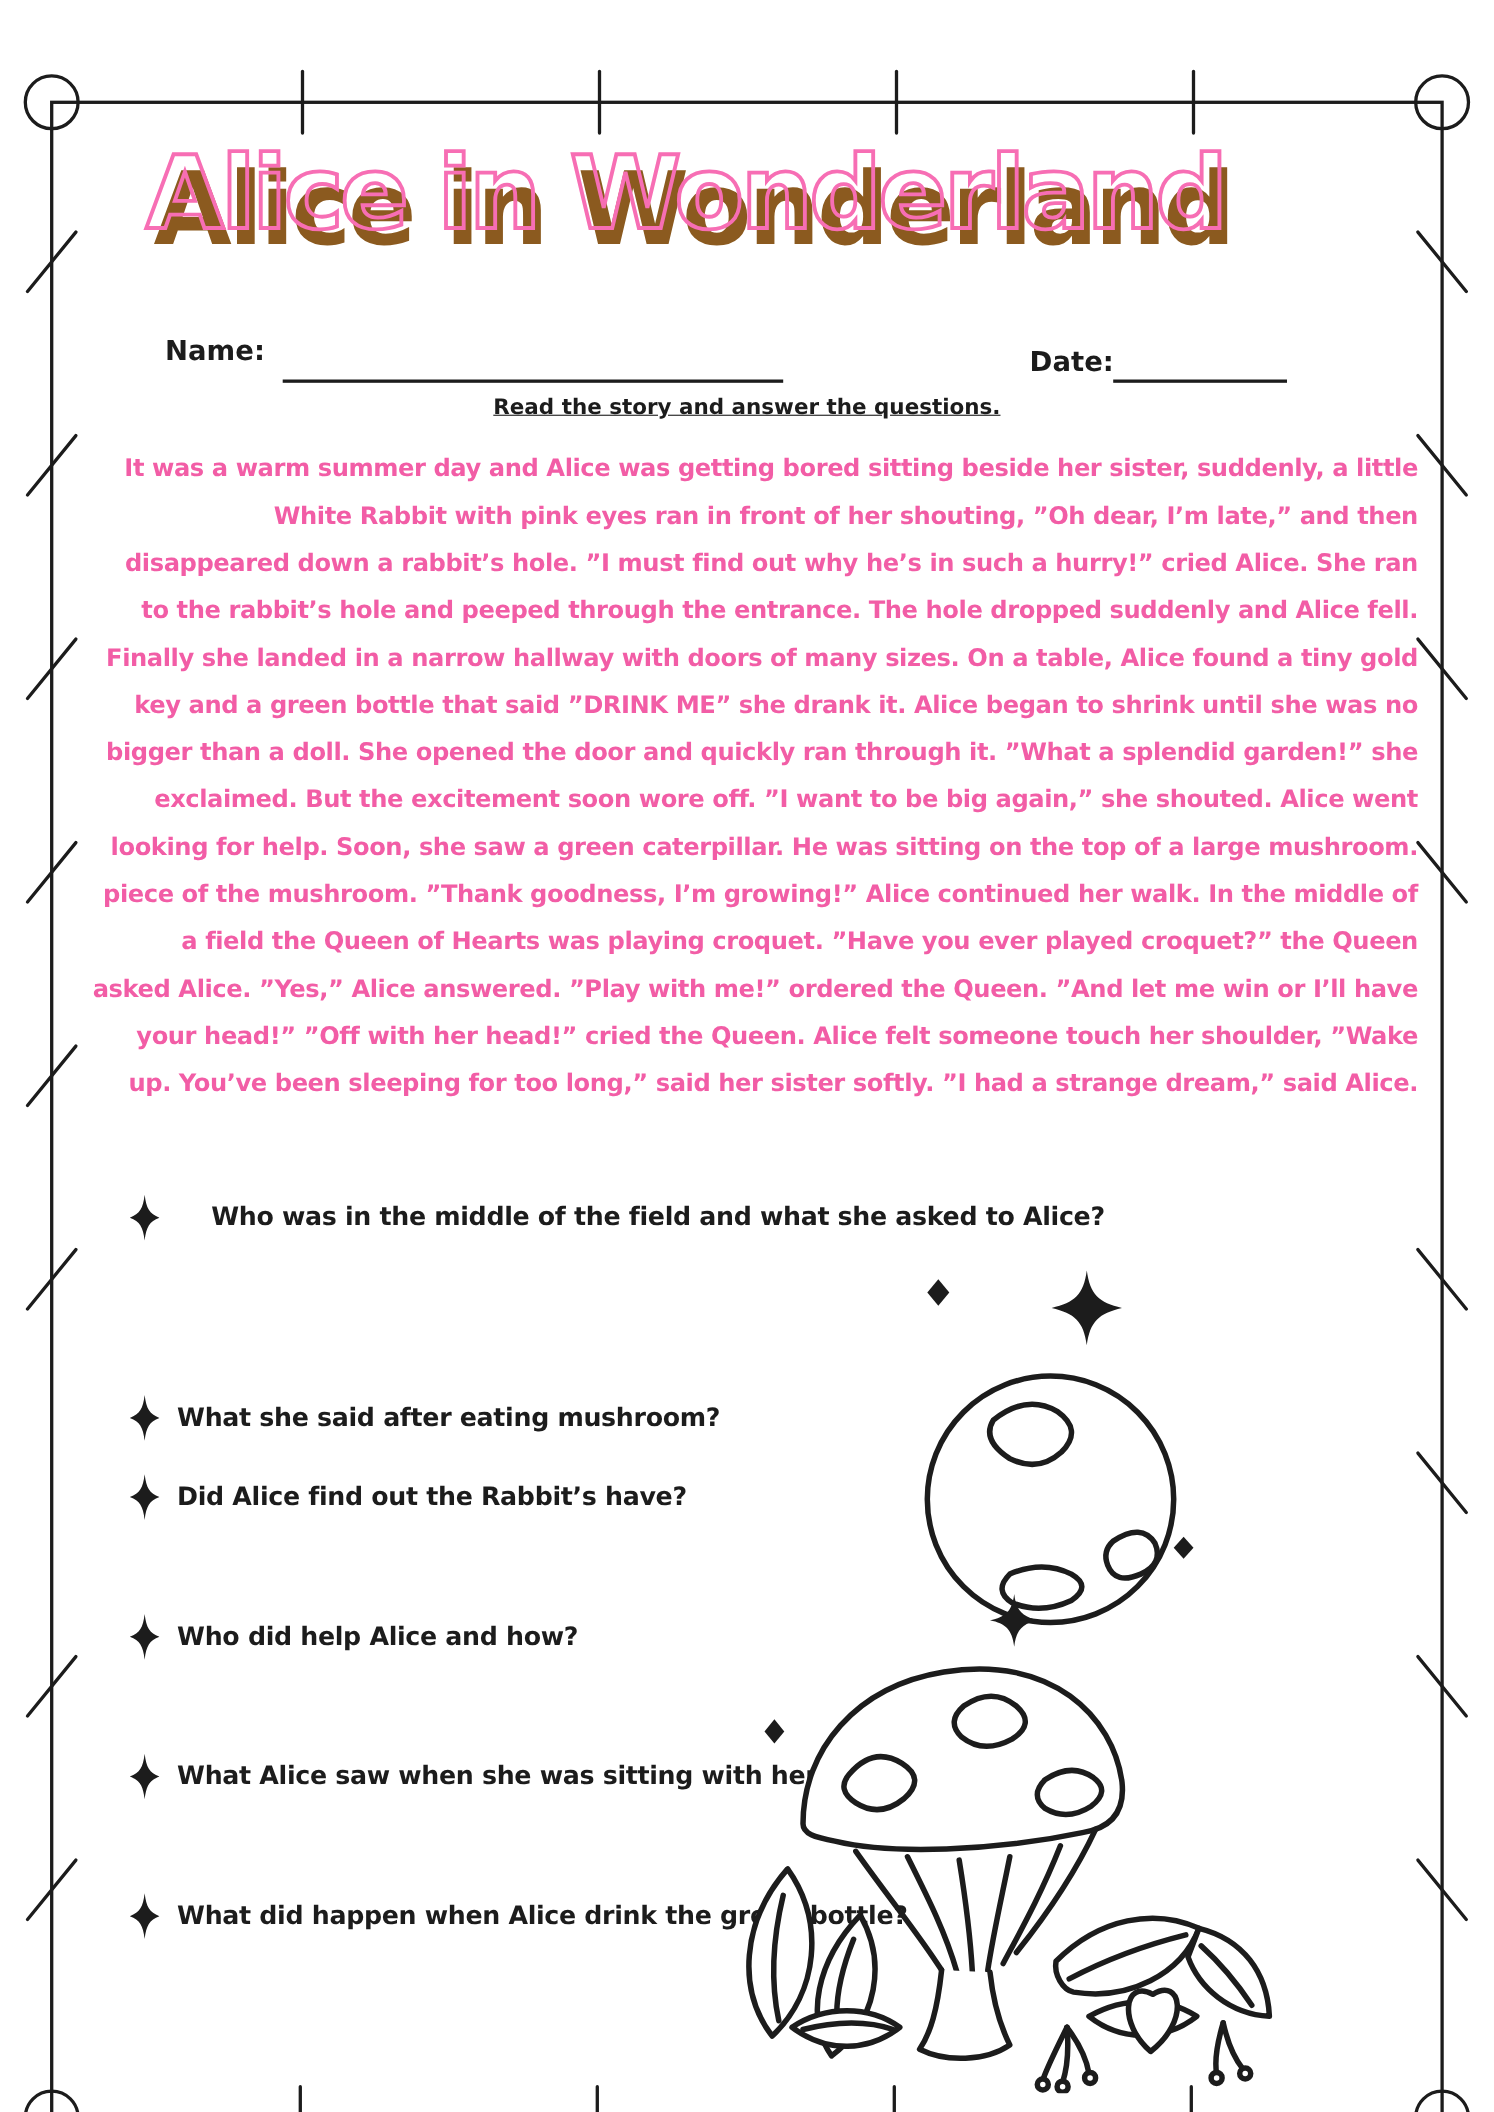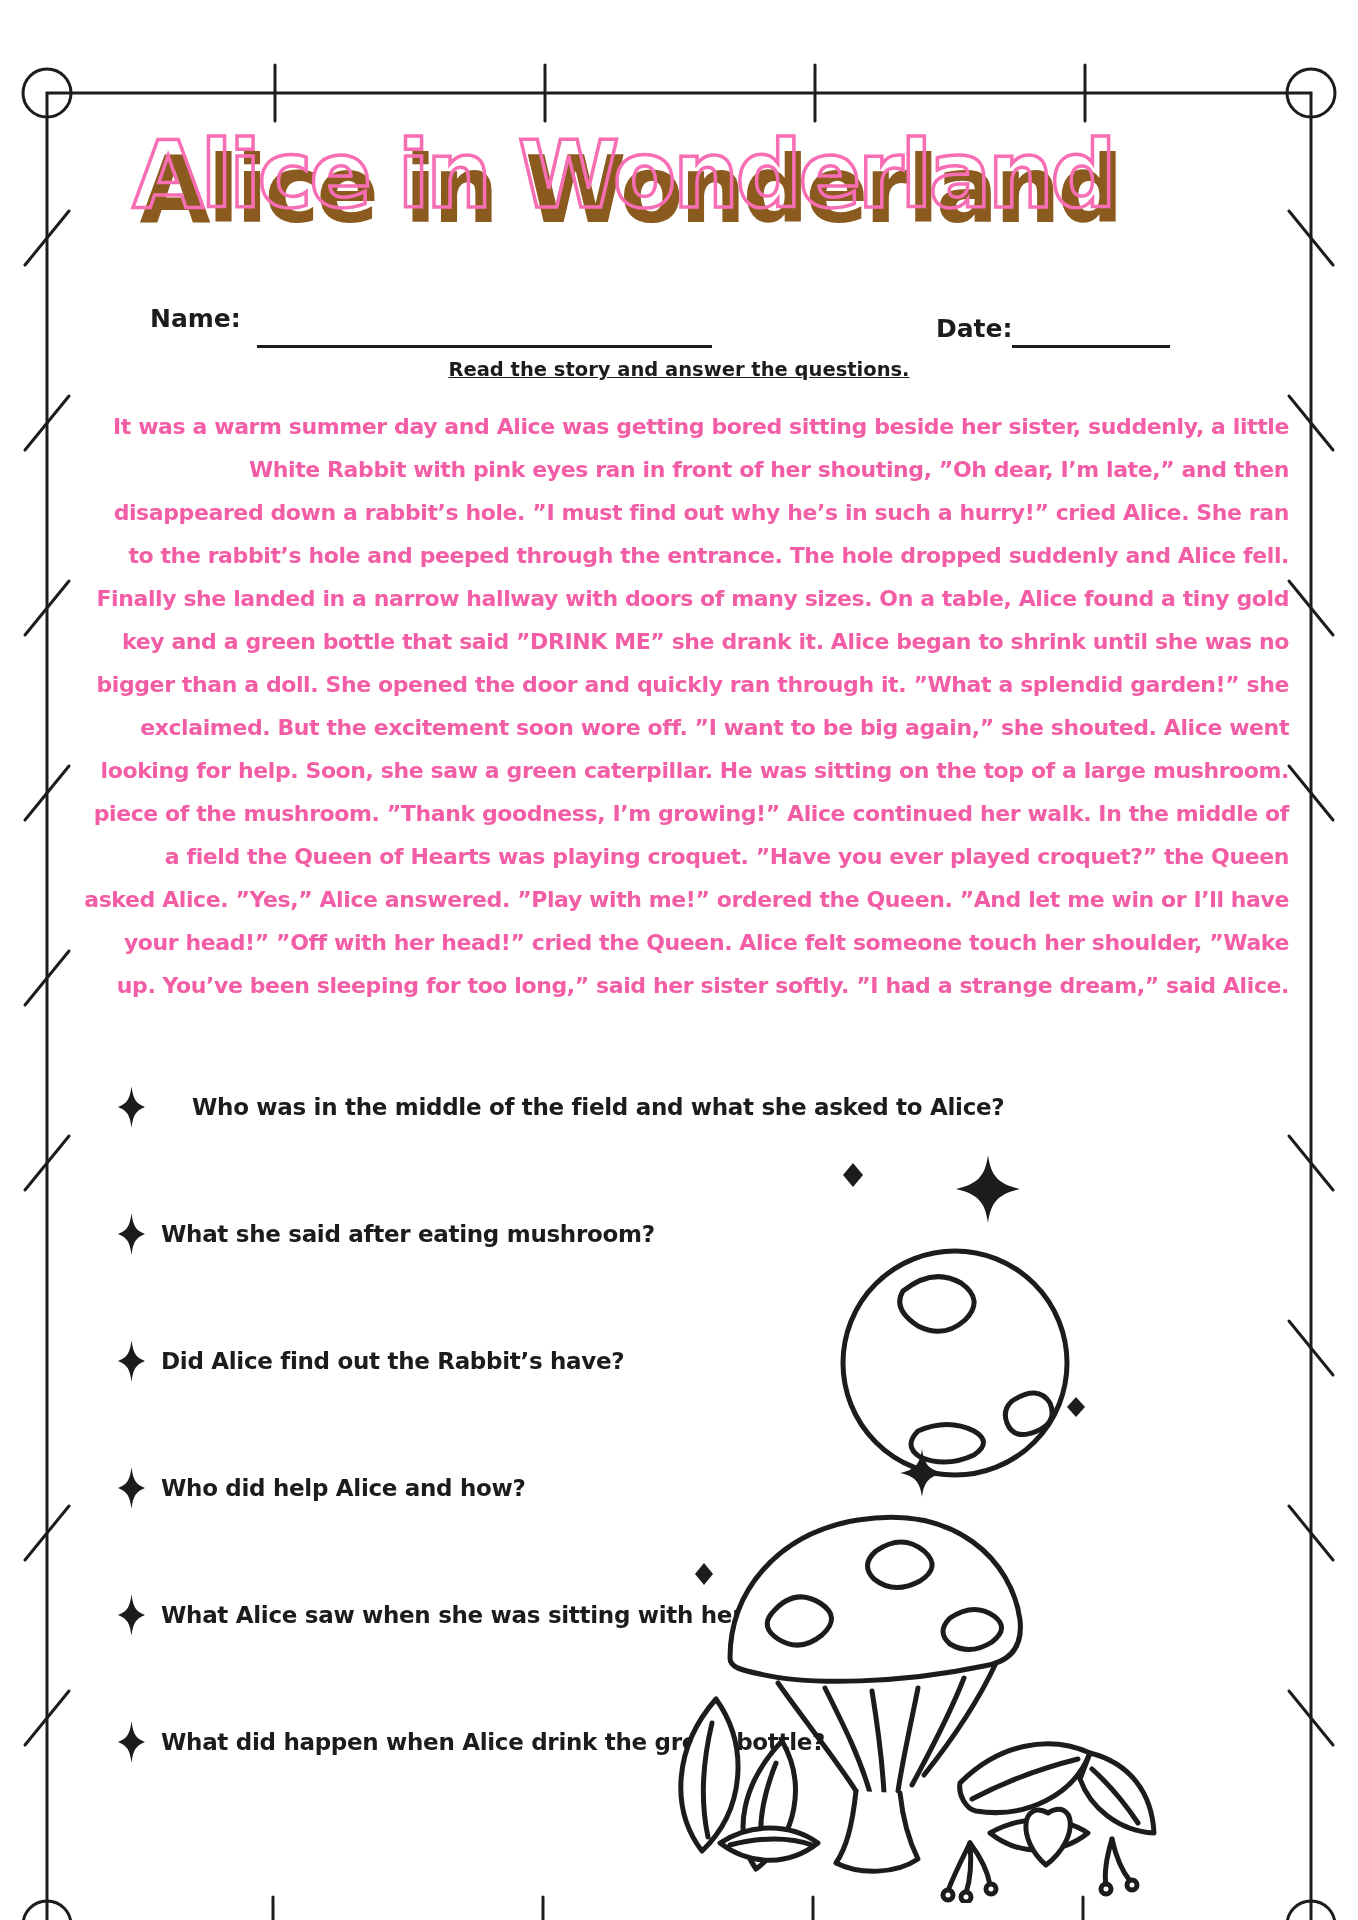--- a/index.html
+++ b/index.html
@@ -47,21 +47,21 @@
     position:absolute;top:357px;left:69px;width:1220px;text-align:right;
     color:var(--story-pink);font-size:22px;letter-spacing:-0.4px;font-weight:bold;
   }
   .story-line{white-space:nowrap;height:43px;line-height:43px;}
 
   
   .question{
     position:absolute;left:118px;display:flex;align-items:center;gap:16px;
     font-size:23px;letter-spacing:-0.3px;font-weight:bold;white-space:nowrap;
   }
-  .q0{top:1038px;gap:47px;} .q1{top:1165px;justify-content:space-between;} .q2{top:1292px;}
+  .q0{top:1038px;gap:47px;} .q1{top:1220px;justify-content:space-between;} .q2{top:1292px;}
   .q3{top:1419px;} .q4{top:1546px;} .q5{top:1673px;}
   .bullet{width:27px;height:42px;flex:0 0 auto;}
 
   
   svg.illus{position:absolute;left:660px;top:1095px;width:500px;height:760px;}
 </style>
 </head>
 <body>
 
 <div class="page">

